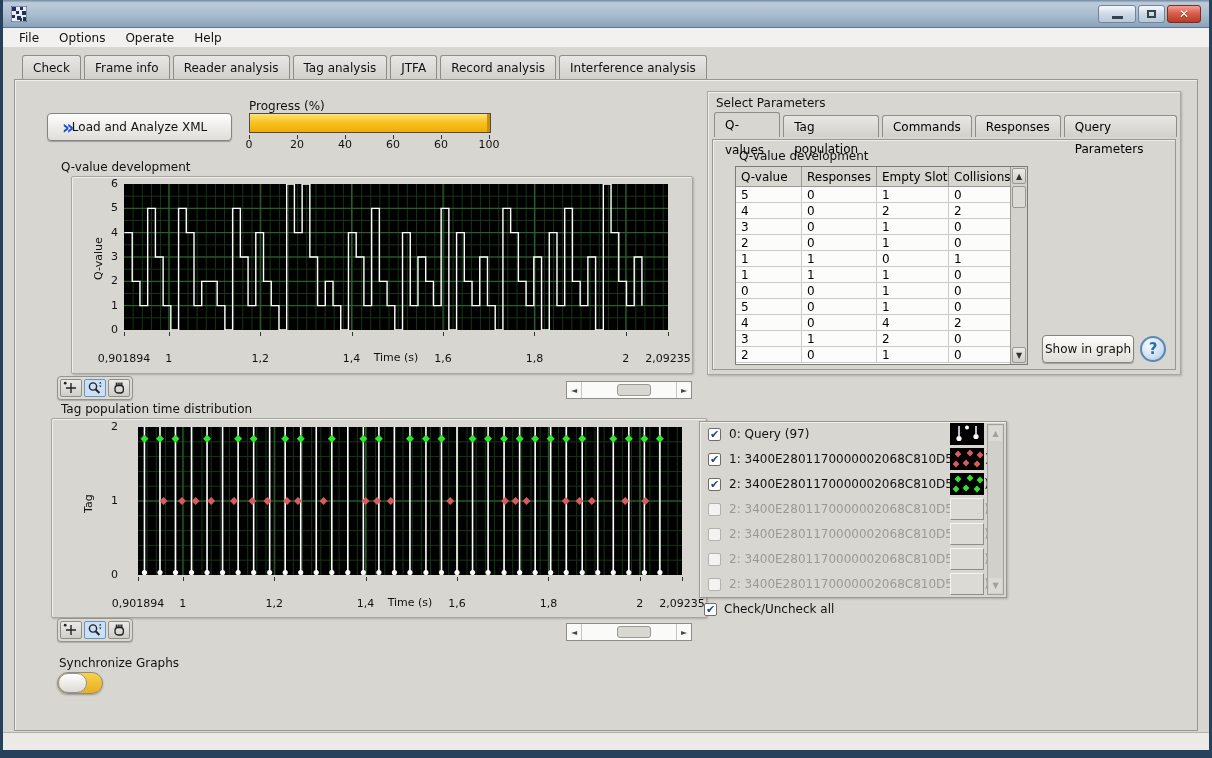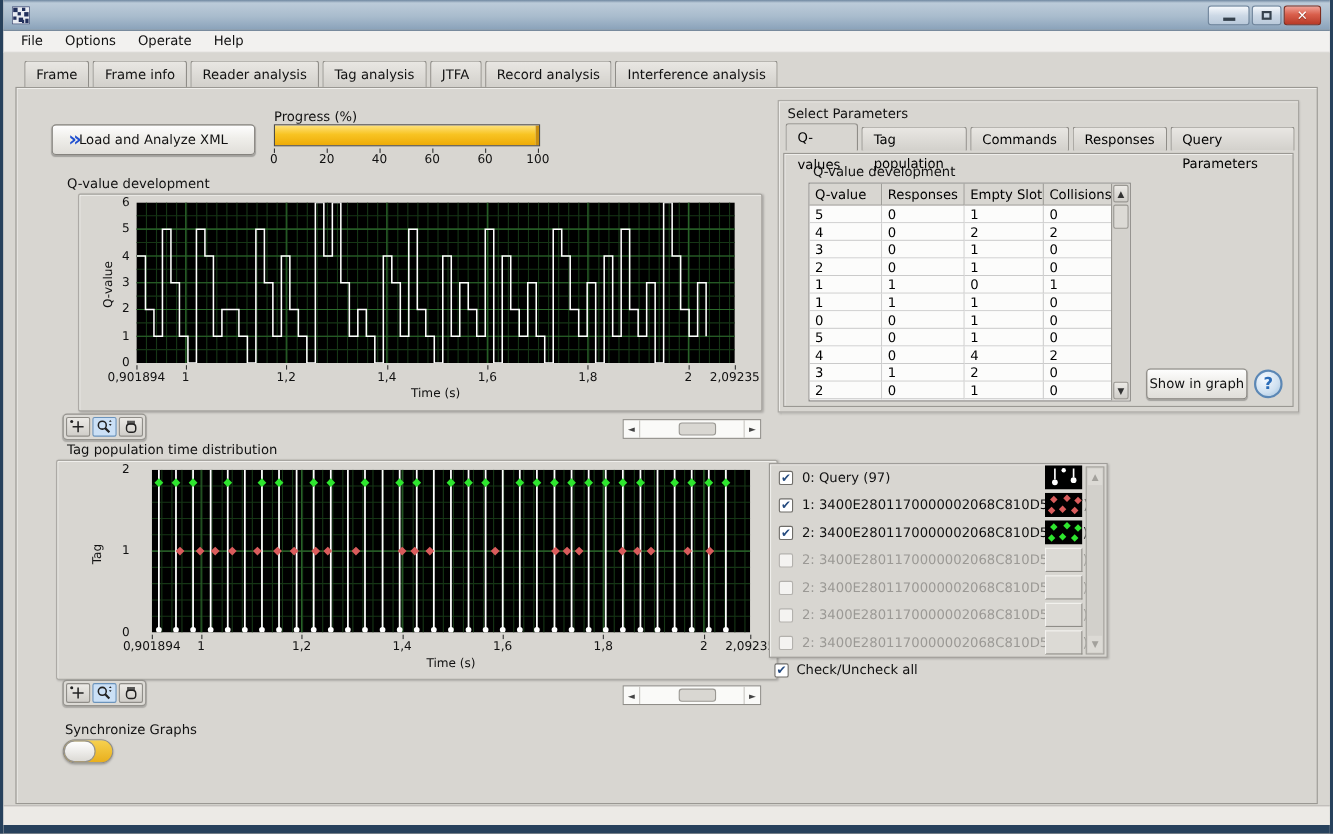--- a/index.html
+++ b/index.html
@@ -9,21 +9,21 @@
   .titlebar{height:28px;background:linear-gradient(#5f7realmost,#fff);background:linear-gradient(#6f87a0 0,#bccbd9 10%,#a9bccd 55%,#8aa2ba 100%);position:relative;display:flex;align-items:center;border-bottom:1px solid #5f7realmost;border-bottom:1px solid #60788f;}
   .titleicon{width:16px;height:16px;margin:0 6px 0 8px;}
   .titletext{font-size:12px;color:#0d0d0d;}
   .winbtns{position:absolute;right:8px;top:5px;display:flex;gap:2px;}
   .wbtn{width:38px;height:18px;border:1px solid #70859c;border-radius:3px;background:linear-gradient(#f6f9fc,#cdd9e6 50%,#b9c9da);display:flex;align-items:center;justify-content:center;}
   .wbtn.max{width:27px;}
   .wbtn.close{width:34px;background:linear-gradient(#f0a196,#d95f4c 45%,#b83a28);border-color:#7e2d1f;color:#fff;font-weight:bold;font-size:12px;text-shadow:0 1px 1px #7e2d1f;}
   .glyph-min{width:11px;height:3px;background:#35414d;margin-top:7px;}
   .glyph-max{width:9px;height:8px;border:2px solid #35414d;}
   
-  .menubar{height:20px;background:#f2f1ef;display:flex;align-items:flex-start;padding-left:6px;border-bottom:1px solid #d9d7d3;}
+  .menubar{height:20px;background:#f2f1ef;display:flex;align-items:center;padding-left:6px;border-bottom:1px solid #d9d7d3;}
   .menuitem{font-size:12px;color:#111;padding:2px 10px;}
   
   .content{flex:1;position:relative;background:#d8d6d1;}
   .statusbar{height:18px;background:#eceae6;border-top:1px solid #b2b0ac;}
   .bottomborder{height:8px;background:#27415c;}
   
   .tabstrip{position:absolute;left:19px;top:7px;display:flex;z-index:2;}
   .tab{height:24px;line-height:24px;padding:0 10px;font-size:12px;background:linear-gradient(#e9e7e3,#d2d0cb);border:1px solid #8f8d88;border-bottom:none;border-radius:3px 3px 0 0;margin-right:3px;color:#111;}
   .tab.active{height:28px;line-height:28px;margin-top:-3px;background:#d8d6d1;position:relative;z-index:3;}
   .page{position:absolute;left:11px;top:31px;width:1184px;height:652px;background:#d8d6d1;border:1px solid #9a9893;box-shadow:inset 1px 1px 0 #f0efec;}
@@ -37,21 +37,21 @@
   .pscale{position:absolute;height:16px;}
   .ptick{position:absolute;top:0;width:1px;height:4px;background:#333;}
   .plab{position:absolute;top:3px;transform:translateX(-50%);font-size:11px;color:#111;}
   
   .gpanel{position:absolute;background:#d8d6d1;border:1px solid #a8a6a1;border-radius:2px;box-shadow:inset 1px 1px 0 #f0efec,1px 1px 2px rgba(0,0,0,.2);}
   .ylab{position:absolute;font-size:11px;color:#111;transform-origin:0 0;transform:rotate(-90deg);white-space:nowrap;}
   .yticks{position:absolute;}
   .yt{position:absolute;right:2px;font-size:11px;color:#111;}
   .xaxis{position:absolute;}
   .xtick{position:absolute;top:0;width:1px;height:4px;background:#333;}
-  .xlab{position:absolute;top:4px;transform:translateX(-50%);font-size:11px;color:#111;white-space:nowrap;}
+  .xlab{position:absolute;top:20px;transform:translateX(-50%);font-size:11px;color:#111;white-space:nowrap;}
   .timelab{position:absolute;text-align:center;font-size:11px;color:#111;}
   
   .palette{position:absolute;display:flex;gap:2px;background:#dcdad5;border:1px solid #95938e;border-radius:4px;padding:2px;box-shadow:0 1px 1px rgba(0,0,0,.2);}
   .pbtn{width:22px;height:18px;border:1px solid #8f8d88;border-radius:2px;background:linear-gradient(#eceae6,#d0cec9);display:flex;align-items:center;justify-content:center;}
   .pbtn.active{background:#cbe0f6;border-color:#6b93bb;}
   
   .hscroll{position:absolute;height:18px;border:1px solid #8f8d88;background:#fafaf8;}
   .harrow{position:absolute;top:0;bottom:0;width:15px;display:flex;align-items:center;justify-content:center;font-size:8px;color:#444;}
   .hthumb{position:absolute;top:2px;bottom:2px;left:40%;width:34px;background:#d9d7d2;border:1px solid #9a9893;border-radius:3px;}
   
@@ -121,21 +121,21 @@
 
   <div class="menubar" id="menubar">
       <span class="menuitem">File</span>
       <span class="menuitem">Options</span>
       <span class="menuitem">Operate</span>
       <span class="menuitem">Help</span>
     </div>
 
   <div class="content">
     <div class="tabstrip" id="maintabs">
-        <span class="tab">Frame</span>
+        <span class="tab">Check</span>
         <span class="tab">Frame info</span>
         <span class="tab">Reader analysis</span>
         <span class="tab">Tag analysis</span>
         <span class="tab">JTFA</span>
         <span class="tab">Record analysis</span>
         <span class="tab">Interference analysis</span>
       </div>
 
     <div class="page">
 

